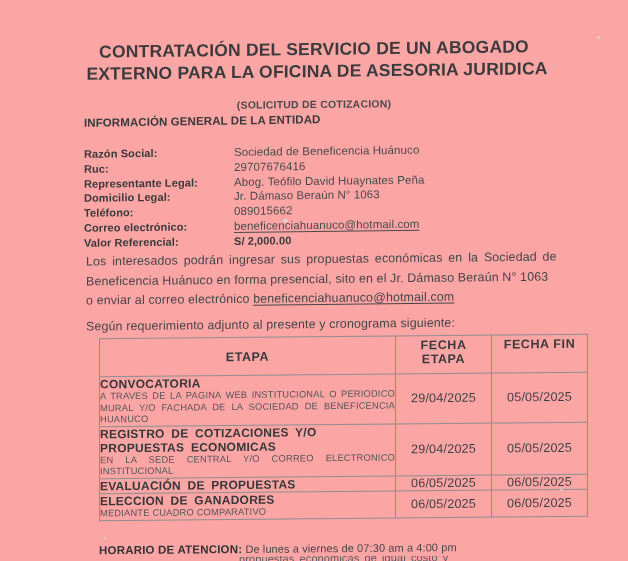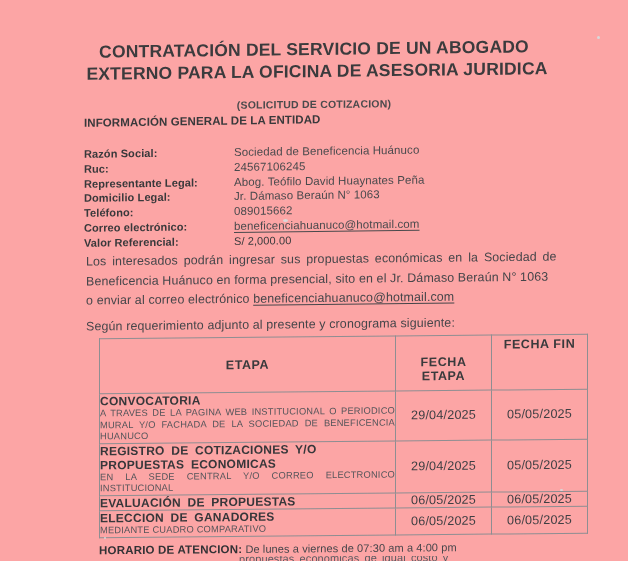--- a/index.html
+++ b/index.html
@@ -85,21 +85,21 @@
     font-size: 11px;
     color: #39393b;
     letter-spacing: 0.1px;
   }
   .info-value {
     font-size: 11.5px;
     color: #4a4a4d;
     letter-spacing: 0.1px;
   }
   .info-value.bold {
-    font-weight: normal;
+    font-weight: bold;
     font-size: 11px;
     color: #3a3a3c;
   }
   .info-value.underline {
     text-decoration: underline;
     text-underline-offset: 1.5px;
   }
 
   
   .para-block {
@@ -162,21 +162,21 @@
     letter-spacing: 0.6px;
     color: #3a3a3c;
     text-align: center;
   }
   thead th.th-ini, thead th.th-fin {
     font-size: 11.5px;
     letter-spacing: 0.3px;
     line-height: 13.5px;
   }
   thead th.th-fin { vertical-align: top; padding-top: 3px; margin-top: 14px; }
-  thead th.th-ini { vertical-align: top; padding-top: 20px; }
+  thead th.th-ini { vertical-align: top; padding-top: 3px; }
 
   td.etapa-cell {
     padding: 3px 6px 3px 8px;
   }
   .etapa-main {
     font-weight: bold;
     font-size: 12px;
     letter-spacing: 0.25px;
     line-height: 14px;
     color: #37373a;
@@ -260,21 +260,21 @@
 
   <div class="section-heading">INFORMACIÓN GENERAL DE LA ENTIDAD</div>
 
   <div class="info-block">
     <div class="info-row">
       <span class="info-label">Razón Social:</span>
       <span class="info-value">Sociedad de Beneficencia Huánuco</span>
     </div>
     <div class="info-row">
       <span class="info-label">Ruc:</span>
-      <span class="info-value">24567106245</span>
+      <span class="info-value">29707676416</span>
     </div>
     <div class="info-row">
       <span class="info-label">Representante Legal:</span>
       <span class="info-value">Abog. Teófilo David Huaynates Peña</span>
     </div>
     <div class="info-row">
       <span class="info-label">Domicilio Legal:</span>
       <span class="info-value">Jr. Dámaso Beraún N° 1063</span>
     </div>
     <div class="info-row">

